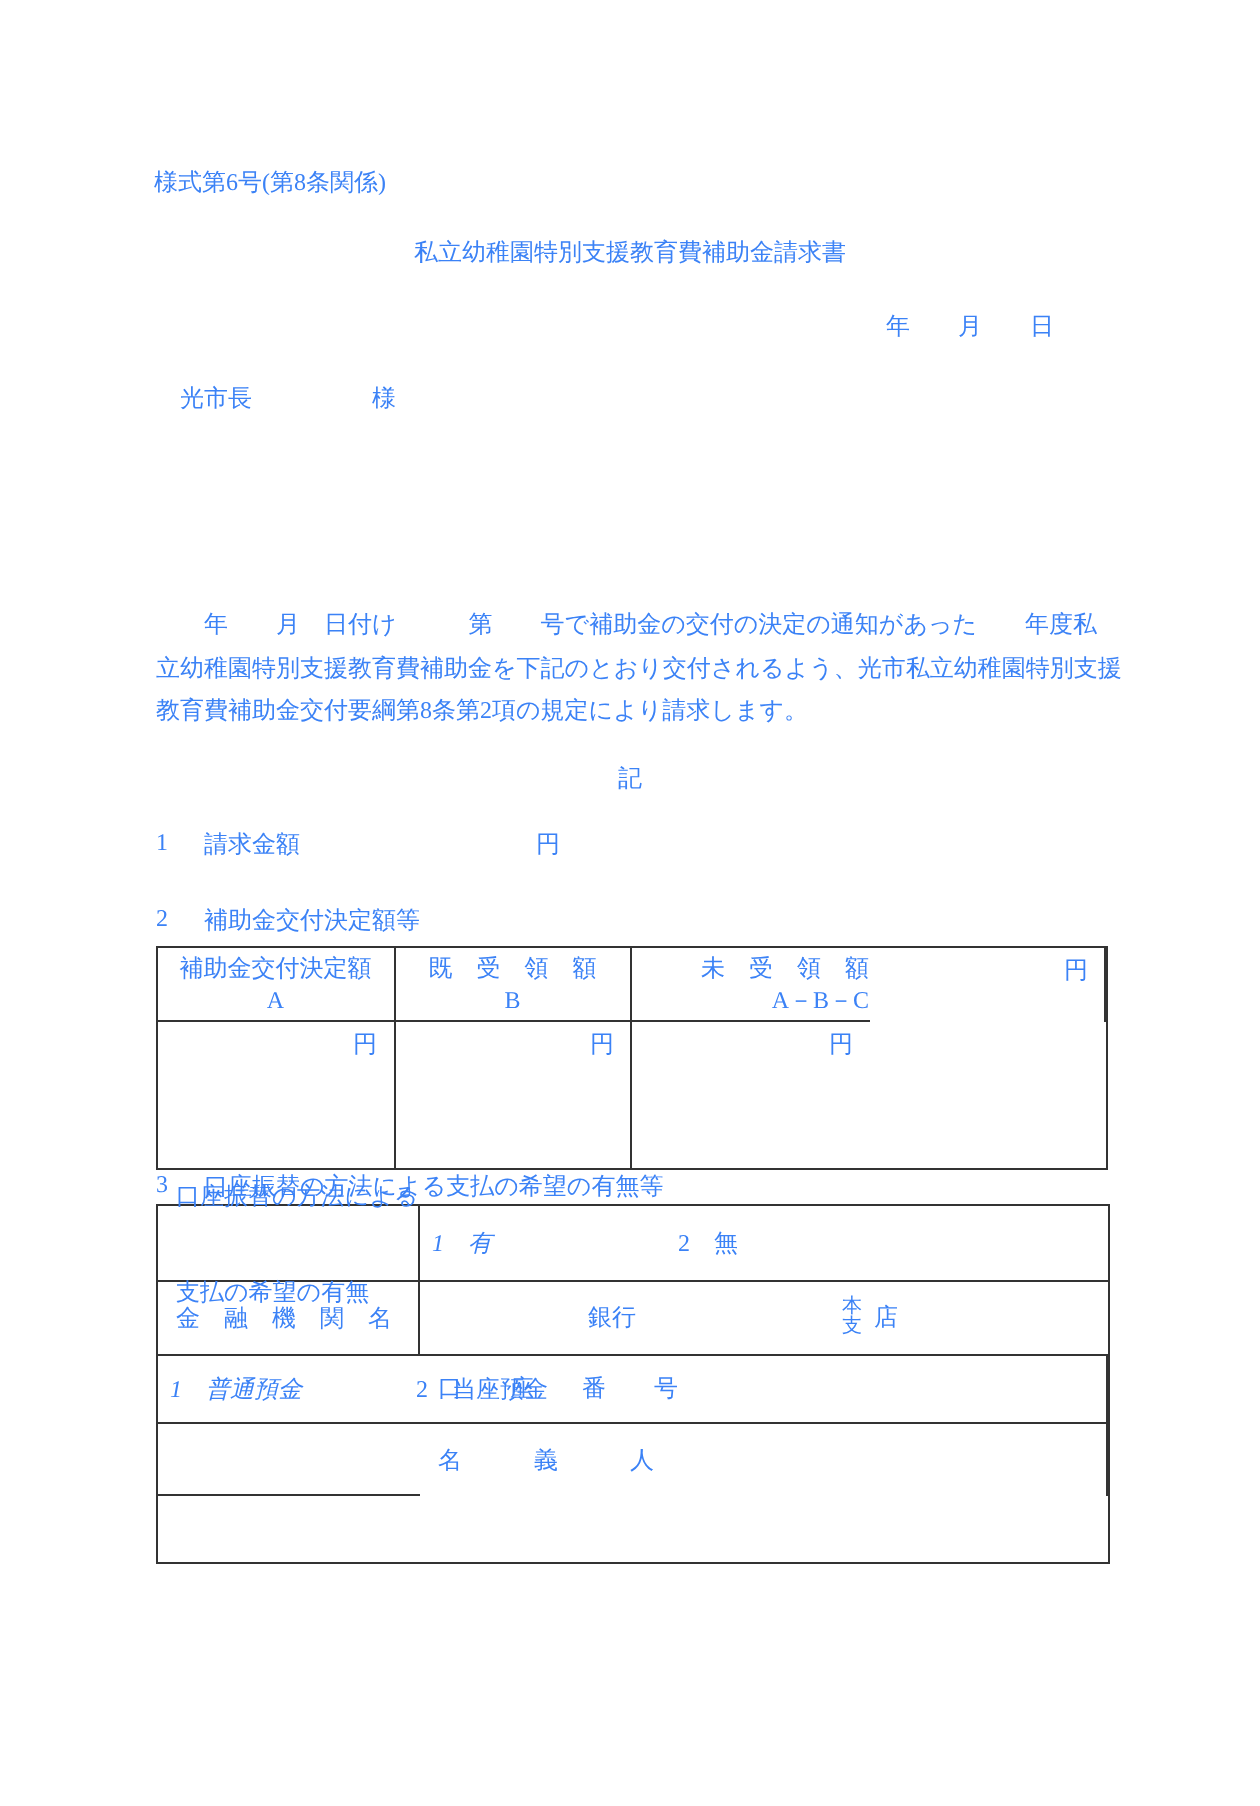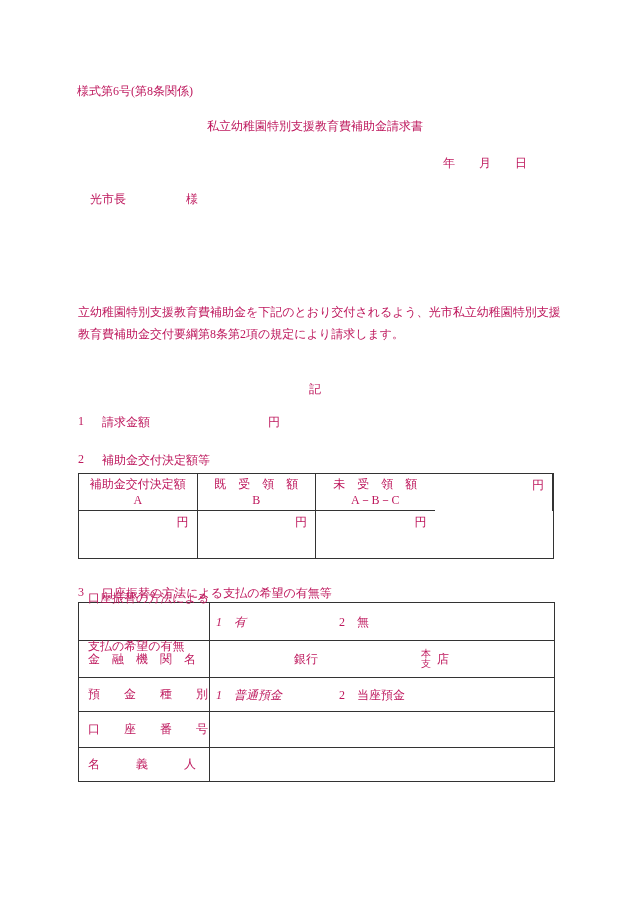--- a/index.html
+++ b/index.html
@@ -7,53 +7,53 @@
     padding: 0;
     background: #ffffff;
   }
   .page {
     position: relative;
     width: 630px;
     height: 903px;
     background: #ffffff;
     font-family: "Liberation Serif", "DejaVu Serif", serif;
     font-size: 12px;
-    color: #be185d;
+    color: #3b82f6;
     overflow: hidden;
   }
   .abs { position: absolute; white-space: pre; }
   .centered { left: 0; width: 630px; text-align: center; }
 
   
   .body-par { position: absolute; left: 78px; top: 302px; width: 500px; }
   .body-par div { white-space: pre; line-height: 21.6px; }
 
   
   .recipient { position: absolute; left: 335px; top: 229px; }
   .recipient div { white-space: pre; line-height: 18.3px; }
 
   
   .t1 {
     position: absolute; left: 78px; top: 473px;
-    width: 476px; height: 86px;
+    width: 476px; height: 112px;
     border: 1px solid #333;
     display: grid;
     grid-template-columns: repeat(4, 1fr);
     grid-template-rows: 37px auto;
     box-sizing: border-box;
   }
   .t1 .hc {
     border-right: 1px solid #333;
     border-bottom: 1px solid #333;
     text-align: center;
     padding-top: 2px;
     box-sizing: border-box;
   }
   .t1 .hc .l1, .t1 .hc .l2 { display: block; line-height: 16px; white-space: pre; }
-  .t1 .hc.last, .t1 .bc.last { border-right: none; }
+  .t1 .hc.last, .t1 .bc.last { border-right: none; text-align: right; }
   .t1 .bc {
     border-right: 1px solid #333;
     text-align: right;
     padding: 3px 8px 0 0;
     box-sizing: border-box;
   }
 
   
   .t2 {
     position: absolute; left: 78px; top: 602px;
@@ -106,20 +106,21 @@
   <div class="abs" style="left:77px; top:83px;">様式第6号(第8条関係)</div>
 
   <div class="abs centered" style="top:118px;">私立幼稚園特別支援教育費補助金請求書</div>
 
   <div class="abs" style="left:443px; top:155px;">年　　月　　日</div>
 
   <div class="abs" style="left:90px; top:191px;text-align:center;">光市長　　　　　様</div>
 
 
   <div class="body-par">
+    <div>　　年　　月　日付け　　　第　　号で補助金の交付の決定の通知があった　　年度私</div>
     <div>立幼稚園特別支援教育費補助金を下記のとおり交付されるよう、光市私立幼稚園特別支援</div>
     <div>教育費補助金交付要綱第8条第2項の規定により請求します。</div>
   </div>
 
   <div class="abs centered" style="top:381px;">記</div>
 
   <div class="abs" style="left:78px; top:414px;">1</div>
   <div class="abs" style="left:102px; top:414px;font-family:Liberation Mono, monospace;">請求金額</div>
   <div class="abs" style="left:268px; top:414px;">円</div>
 
@@ -164,21 +165,20 @@
     <div class="lc">金　融　機　関　名</div>
     <div class="vc">
       <span class="pin bank-name">銀行</span>
       <span class="hq-stack">
         <span>本</span>
         <span>支</span>
       </span>
       <span class="pin office">店</span>
     </div>
 
-    <div class="lc">預　　金　　種　　別</div>
     <div class="vc">
       <span class="pin opt1">1　普通預金</span>
       <span class="pin opt2">2　当座預金</span>
     </div>
 
     <div class="lc">口　　座　　番　　号</div>
     <div class="vc"></div>
 
     <div class="lc lastrow">名　　　義　　　人</div>
     <div class="vc lastrow"></div>

